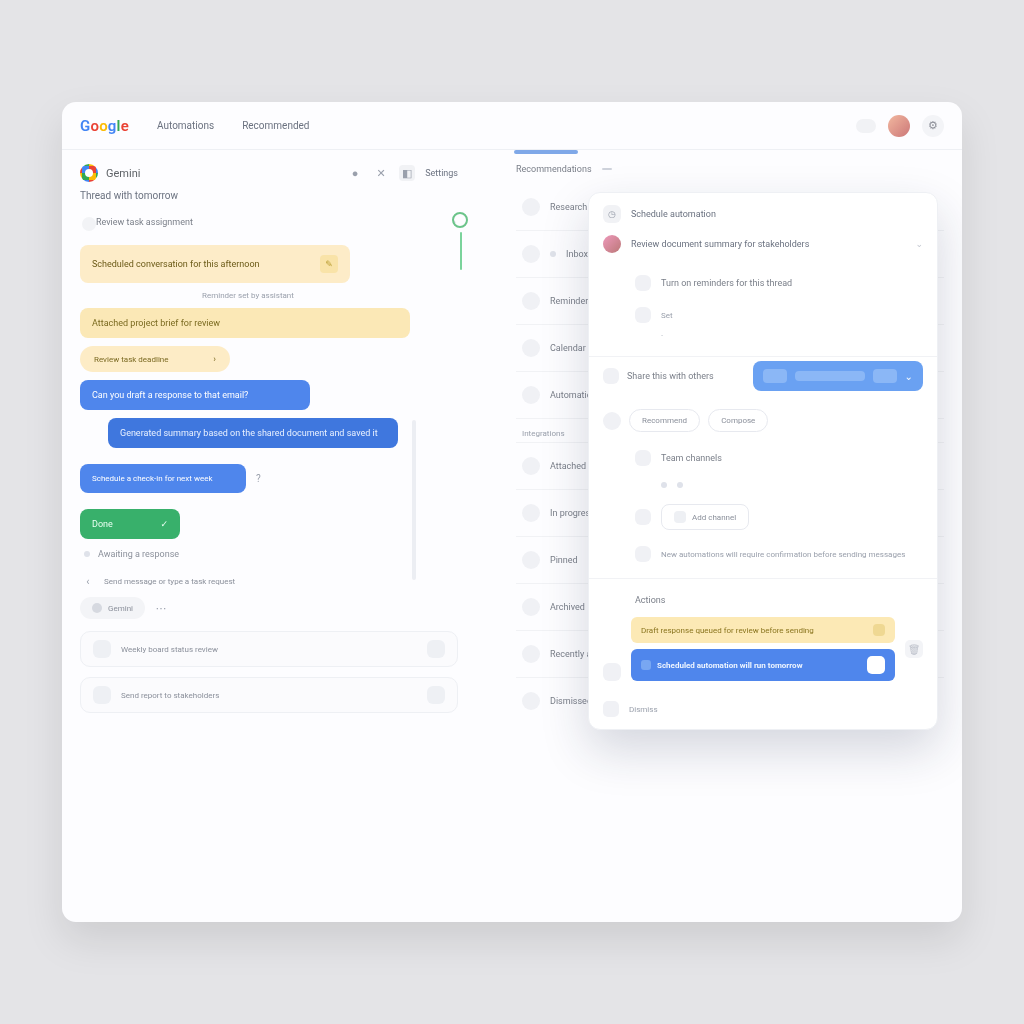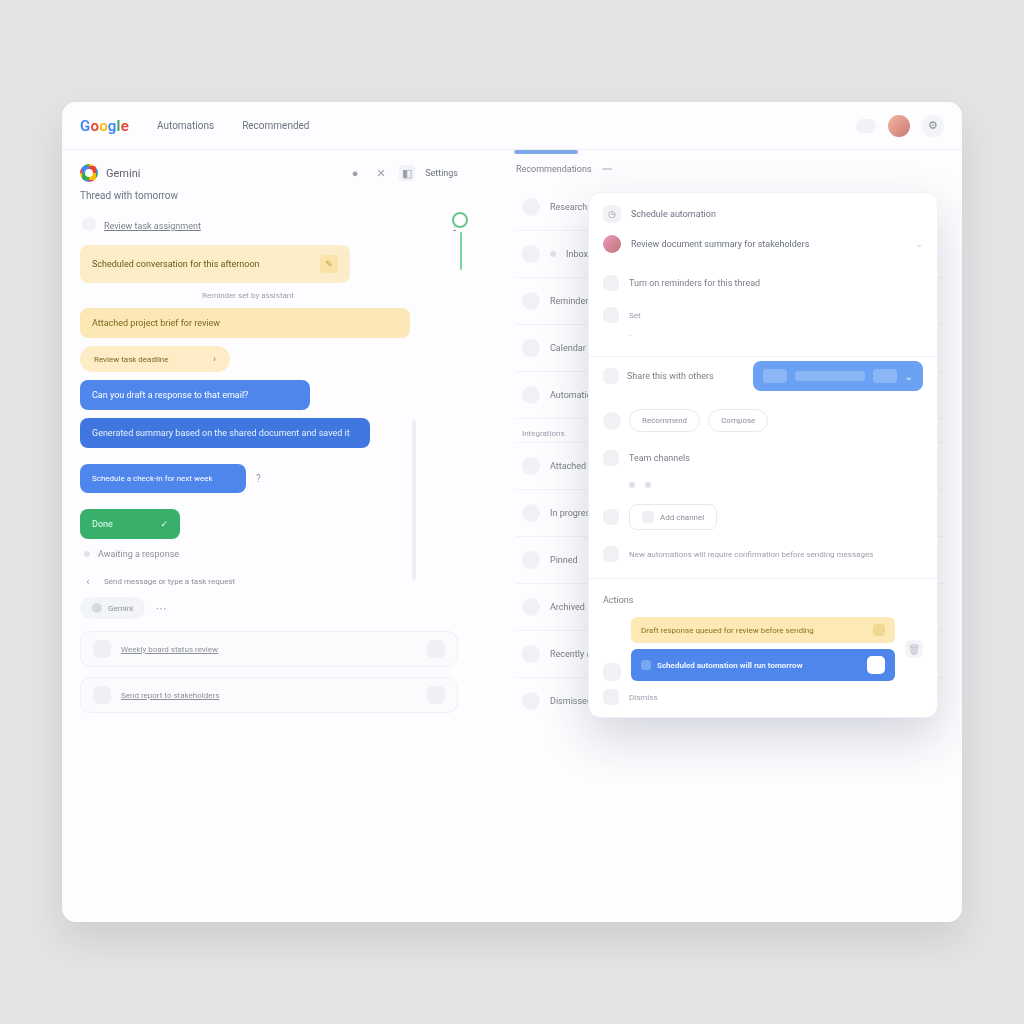--- a/index.html
+++ b/index.html
@@ -21,39 +21,39 @@
   .col-right { flex:1; padding:14px 18px 14px 4px; overflow:hidden; }
   
   .thread-head { display:flex; align-items:center; gap:8px; margin-bottom:8px; }
   .g-circle { width:18px; height:18px; border:2px solid transparent; border-radius:50%; background:conic-gradient(#ea4335 0 25%,#fbbc05 0 50%,#34a853 0 75%,#4285f4 0 100%); display:inline-block; position:relative; }
   .g-circle::after{content:"";position:absolute;inset:3px;background:#fff;border-radius:50%;}
   .thread-name { font-size:11px; color:#5f6368; }
   .thread-head-right { margin-left:auto; display:flex; gap:10px; align-items:center; color:#b7bcc6; }
   .ic { width:16px; height:16px; display:inline-flex; align-items:center; justify-content:center; border-radius:4px; color:#9aa0ac; font-size:11px; }
   .ic.box { background:#f1f2f5; }
   .sub-title { font-size:10px; color:#6b7280; margin:8px 0 10px 0; }
-  .line-item { display:flex; align-items:flex-end; gap:8px; padding:6px 2px; font-size:9px; color:#7a7f89;text-decoration:underline; }
+  .line-item { display:flex; align-items:flex-start; padding:6px 2px; font-size:9px; color:#7a7f89; }
   .line-item .ic { width:14px; height:14px; border-radius:50%; background:#f2f3f6; }
   .line-item .trail { margin-left:auto; color:#c5c8d1; }
   .bubble { border-radius:8px; padding:10px 12px; font-size:9px; margin:8px 0; display:flex; align-items:center; gap:8px; width:fit-content; max-width: 330px; }
   .bubble.yellow1 { background:#fdecc8; color:#6b5a17; width:270px; justify-content:space-between; }
   .bubble.yellow1 .endic{ width:18px;height:18px;border-radius:4px;background:#f9e3a8;color:#b89b2f;display:flex;align-items:center;justify-content:center;}
   .note-caption { font-size:8px; color:#9aa0ac; margin:2px 0 6px 122px; }
   .bubble.yellow2 { background:#fbe8b6; color:#7a6a1f; width:366px; }
   .bubble.yellowpill { background:#fdecc6; color:#7b6a23; border-radius:18px; padding:8px 14px; width:150px; justify-content:space-between; }
   .bubble.blue { background:#4f86ec; color:#fff;text-align:right; }
-  .bubble.blue-dark { background:#3f77de; color:#e9f1ff; }
+  .bubble.blue-dark { background:#3f77de; color:#e9f1ff;margin-left:28px; }
   .bubble.green { background:#38b06b; color:#eafff2; justify-content:space-between; width:100px; }
   .bubble.blue-cmd { background:#3f78de; color:#e9f1ff; flex-direction:column; align-items:flex-start; gap:4px; width:160px; }
   .reply-chip { display:flex; align-items:center; gap:8px; font-size:9px; color:#8b909b; margin:10px 0 0 4px; }
   .input-row { display:flex; align-items:center; gap:8px; margin-top:14px; }
   .chip { background:#f3f4f7; border-radius:14px; padding:6px 12px; font-size:8px; color:#8b909b; display:flex; align-items:center; gap:6px; }
   .chip .dot{width:10px;height:10px;border-radius:50%;background:#d6d9e0;}
   .bottom-cards { margin-top:12px; display:flex; flex-direction:column; gap:10px; }
-  .bottom-card { background:#fbfbfd; border:1px solid #eef0f4; border-radius:10px; padding:8px 12px; display:flex; align-items:center; gap:10px; font-size:8px; color:#8b909b;text-decoration:underline; }
+  .bottom-card { background:#fbfbfd; border:1px solid #eef0f4; border-radius:10px; padding:8px 12px; display:flex; align-items:center; gap:10px; font-size:8px; color:#8b909b; }
   .bottom-card .bc-ic{width:18px;height:18px;border-radius:6px;background:#eef0f4;}
   .bottom-card .trail{margin-left:auto;width:18px;height:18px;border-radius:6px;background:#eef0f4;}
   
   .right-head { display:flex; align-items:center; gap:10px; font-size:9px; color:#7a7f89; margin-bottom:10px;}
   .right-head .dash{width:10px;height:2px;background:#cfd3dc;border-radius:1px;}
   .right-list { display:flex; flex-direction:column; }
   .r-item { display:flex; align-items:center; gap:10px; padding:14px 6px; border-top:1px solid #f1f2f5; font-size:9px; color:#7a7f89; }
   .r-item:first-child{border-top:0;}
   .r-item .ric{width:18px;height:18px;border-radius:9px;background:#f0f1f5;}
   .r-section-label { font-size:8px; color:#9aa0ac; padding:10px 6px 4px; border-top:1px solid #f1f2f5;}
@@ -61,36 +61,36 @@
   .v-accent { position:absolute; left:398px; top:130px; width:2px; height:38px; background:#7bd39c; border-radius:1px; }
   .circle-green { position:absolute; left:390px; top:110px; width:16px; height:16px; border-radius:50%; border:2px solid #6cc48a; }
   
   .popup { position:absolute; top:90px; right:24px; width:350px; background:#fff; border:1px solid #eef0f4; border-radius:12px; box-shadow:0 20px 48px rgba(30,40,70,.18); overflow:hidden; }
   .popup-head { display:flex; align-items:center; gap:10px; padding:12px 14px; font-size:9px; color:#6b7280; }
   .popup-head .pic{width:18px;height:18px;border-radius:6px;background:#f1f2f5;display:flex;align-items:center;justify-content:center;color:#9aa0ac;}
   .popup-sub { display:flex; align-items:center; gap:10px; padding:0 14px 10px; font-size:9px; color:#6b7280;justify-content:flex-end; }
   .popup-sub .pav{width:18px;height:18px;border-radius:50%;background:linear-gradient(135deg,#e9b,#b77);}
   .popup-sub .trail{margin-left:auto;color:#c3c7d1;}
   .popup-block { padding:4px 14px; }
-  .p-row { display:flex; align-items:center; gap:10px; padding:8px 0; font-size:9px; color:#7a7f89; }
+  .p-row { display:flex; align-items:center; gap:10px; padding:8px 0; font-size:9px; color:#7a7f89;margin-left:32px; }
   .p-row .ric{width:16px;height:16px;border-radius:6px;background:#f0f1f5;}
   .p-row.small{font-size:8px;color:#9aa0ac;}
   .popup-divider{height:1px;background:#f1f2f5;margin:4px 0;}
   .p-pillrow { display:flex; gap:8px; padding:6px 0 10px; align-items:center;}
   .p-pill { border:1px solid #e7e9ef; border-radius:16px; padding:6px 12px; font-size:8px; color:#8b909b; display:flex; align-items:center; gap:6px;}
   .p-pill .pic2{width:12px;height:12px;border-radius:4px;background:#eef0f4;}
   .p-blue-btn { background:#6aa1f2; border-radius:8px; padding:8px 10px; display:flex; align-items:center; gap:8px; font-size:8px; color:#f6faff; }
   .p-blue-btn .seg{width:24px;height:14px;border-radius:4px;background:#8bb7f6;}
   .p-blue-btn .seg2{flex:1;height:10px;}
   .p-blue-btn.solo{margin-top:0;}
   .p-top-bluebar{display:flex; gap:8px; align-items:center; padding:0 14px 8px;}
   .p-top-bluebar .left-label{font-size:9px;color:#7a7f89;display:flex;align-items:center;gap:8px;}
   .p-top-bluebar .left-label .ric{width:16px;height:16px;border-radius:6px;background:#f0f1f5;}
   .p-top-bluebar .spacer{flex:1;}
-  .p-footer { padding:6px 14px 12px; display:flex; flex-direction:column; gap:8px;}
+  .p-footer { padding:6px 14px 12px; display:flex; flex-direction:column; gap:20px;}
   .p-yellow { background:#fce9b5; border-radius:6px; padding:7px 10px; font-size:8px; color:#8a751f; display:flex; align-items:center; gap:6px;}
   .p-yellow .trail{margin-left:auto;width:12px;height:12px;border-radius:4px;background:#efd892;}
   .p-blue-long { background:#4f86ec; border-radius:6px; padding:7px 10px; font-size:8px; color:#eef5ff; display:flex; align-items:center; gap:6px;font-weight:bold;}
   .p-blue-long .lead{width:10px;height:10px;border-radius:3px;background:#78a7f2;}
   .p-blue-long .trail{margin-left:auto; width:18px; height:18px; border-radius:5px; background:#fff;}
   .p-foot-row{display:flex; align-items:center; gap:10px; font-size:8px; color:#9aa0ac;}
   .p-foot-row .ric{width:16px;height:16px;border-radius:5px;background:#f0f1f5;}
   .p-trash{width:18px;height:18px;border-radius:5px;background:#f3f4f7;display:flex;align-items:center;justify-content:center;color:#b9bdc7;font-size:10px; align-self:center;}
   .p-footer-wrap{display:flex;gap:10px;align-items:flex-end;}
   .p-footer-col{flex:1;}

